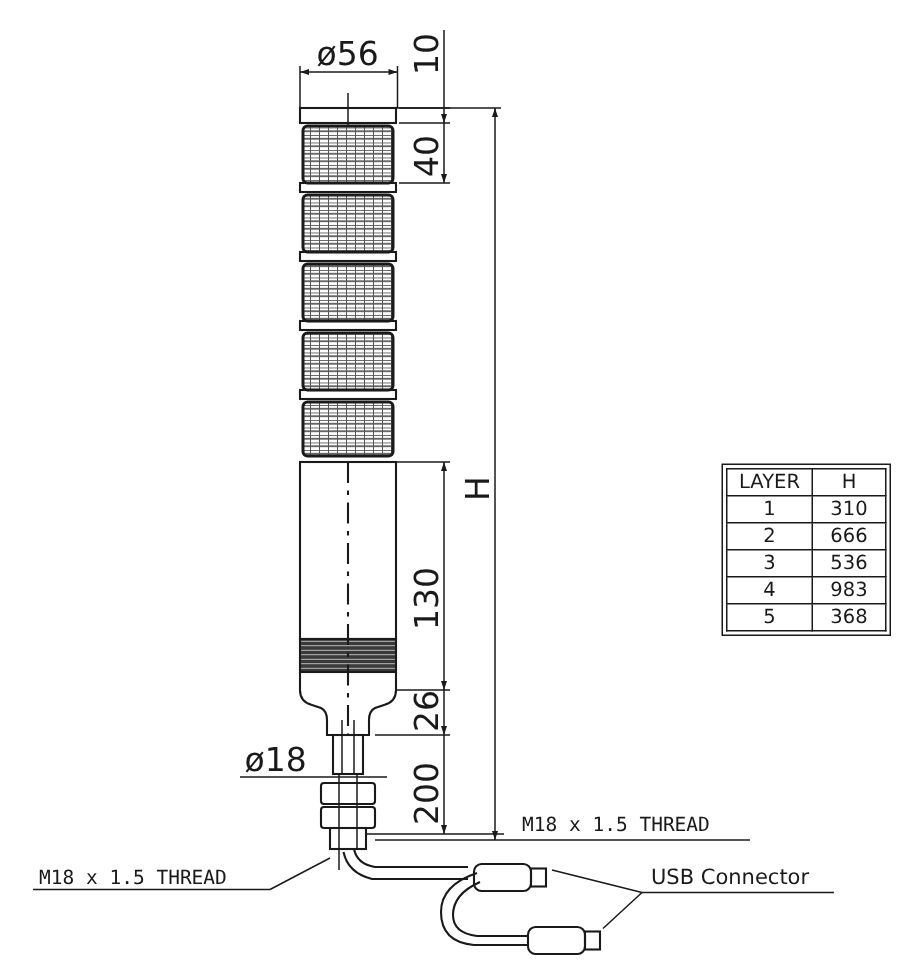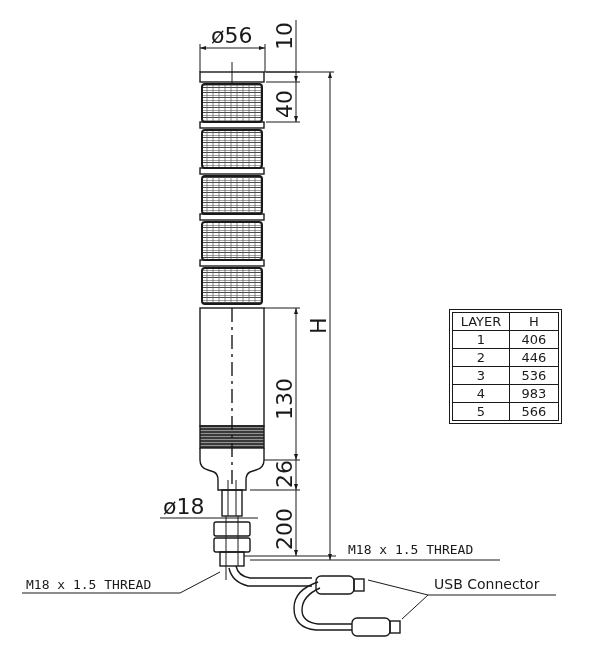--- a/index.html
+++ b/index.html
@@ -6,21 +6,21 @@
   body { width: 600px; height: 652px; position: relative; overflow: hidden; font-family: "DejaVu Sans", sans-serif; }
   svg { position: absolute; left: 0; top: 0; }
   .ln { stroke: #1a1a1a; stroke-width: 1.4; fill: none; }
   .thin { stroke: #1a1a1a; stroke-width: 1; fill: none; }
   .dash { stroke: #1a1a1a; stroke-width: 1.4; fill: none; stroke-dasharray: 14 5 3 5; }
   .dimtxt { font-family: "DejaVu Sans", sans-serif; font-size: 22px; fill: #1a1a1a; }
   .lbl { font-family: "DejaVu Sans Mono", monospace; font-size: 13px; fill: #1a1a1a; }
   .lblsans { font-family: "DejaVu Sans", sans-serif; font-size: 14px; fill: #1a1a1a; }
   .tbl { position: absolute; left: 452px; top: 312px; border-collapse: collapse; font-family: "DejaVu Sans", sans-serif; font-size: 13px; color: #1a1a1a; }
   .tbl td, .tbl th { border: 1.5px solid #1a1a1a; padding: 0 6px; height: 17px; text-align: center; font-weight: normal; }
-  .tbl { outline: 1.5px solid #1a1a1a; outline-offset: 2px; }
+  .tbl { outline: 1.5px solid #1a1a1a; outline-offset: 2px; margin-left: 32px; }
   .tbl th:first-child, .tbl td:first-child { width: 44px; }
   .tbl th:last-child, .tbl td:last-child { width: 36px; }
 </style>
 </head>
 <body>
 
 <svg width="600" height="652" viewBox="0 0 600 652">
   <defs>
     <pattern id="grille" width="6" height="5" patternUnits="userSpaceOnUse">
       <rect width="6" height="5" fill="#ffffff"></rect>
@@ -155,32 +155,32 @@
 </svg>
 
 <table class="tbl">
   <tbody>
       <tr>
     <th>LAYER</th>
     <th>H</th>
   </tr>
   <tr>
     <td>1</td>
-    <td>406</td>
+    <td>310</td>
   </tr>
   <tr>
     <td>2</td>
-    <td>446</td>
+    <td>666</td>
   </tr>
   <tr>
     <td>3</td>
     <td>536</td>
   </tr>
   <tr>
     <td>4</td>
     <td>983</td>
   </tr>
   <tr>
     <td>5</td>
-    <td>566</td>
+    <td>368</td>
   </tr>
 </tbody>
   </table>
 
 </body></html>

